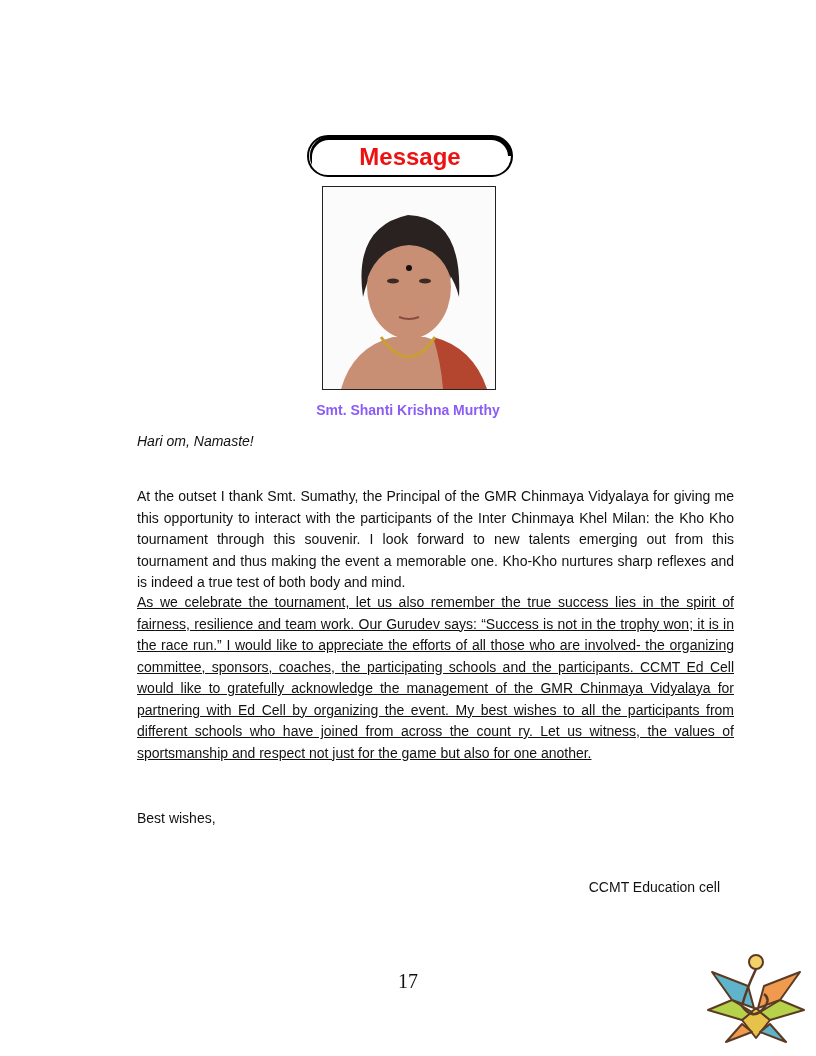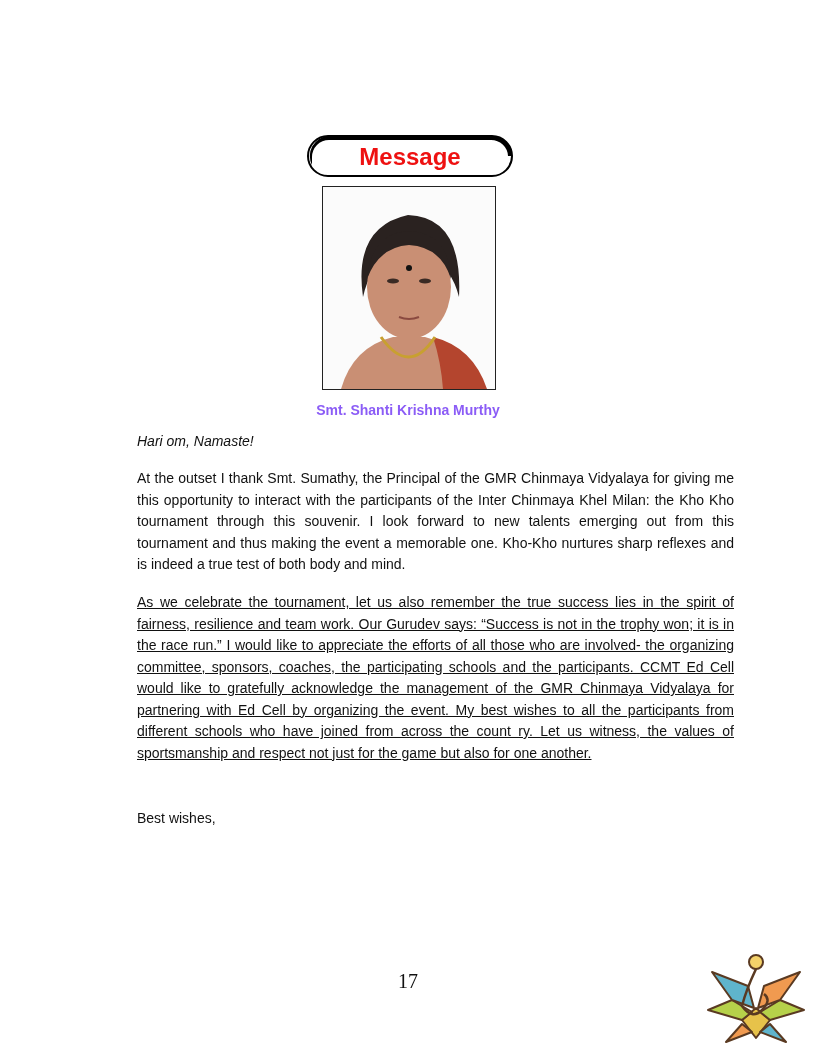--- a/index.html
+++ b/index.html
@@ -9,21 +9,21 @@
   .banner-shape { position: absolute; left: 0; top: 0; width: 206px; height: 42px; }
   .banner-text { position: absolute; left: 0; top: 0; width: 206px; height: 42px; line-height: 44px;
          text-align: center; color: #ee1111; font-weight: bold; font-size: 24px; }
   .photo-frame { position: absolute; left: 322px; top: 186px; width: 172px; height: 202px;
          border: 1px solid #222; background: #fff; overflow: hidden; }
   .name { position: absolute; left: 0; width: 816px; top: 402px; text-align: center;
           color: #8b5cf6; font-weight: bold; font-size: 14px; }
   .body-text { position: absolute; left: 111px; width: 597px; font-size: 14px; line-height: 21.5px;
                text-align: justify; margin-left: 26px; }
   .greeting { top: 431px; font-style: italic; }
-  .p1 { top: 468px; }
+  .p1 { top: 486px; }
   .p2 { top: 592px; text-decoration: underline; }
   .closing { top: 808px; }
   .sig { position: absolute; right: 96px; top: 878px; text-align: right; font-size: 14px; line-height: 19px; }
   .sig b { font-weight: bold; }
   .page-num { position: absolute; left: 0; width: 816px; top: 970px; text-align: center;
               font-family: "Liberation Serif", serif; font-size: 20px; }
   .logo { position: absolute; left: 702px; top: 950px; width: 108px; height: 96px; }
 </style>
 </head>
 <body>
@@ -53,20 +53,21 @@
 </div>
 
 <div class="name">Smt. Shanti Krishna Murthy</div>
 
 <div class="body-text greeting">Hari om, Namaste!</div>
 <div class="body-text p1">At the outset I thank Smt. Sumathy, the Principal of the GMR Chinmaya Vidyalaya for giving me this opportunity to interact with the participants of the Inter Chinmaya Khel Milan: the Kho Kho tournament through this souvenir. I look forward to new talents emerging out from this tournament and thus making the event a memorable one. Kho-Kho nurtures sharp reflexes and is indeed a true test of both body and mind.</div>
 <div class="body-text p2">As we celebrate the tournament, let us also remember the true success lies in the spirit of fairness, resilience and team work. Our Gurudev says: “Success is not in the trophy won; it is in the race run.” I would like to appreciate the efforts of all those who are involved- the organizing committee, sponsors, coaches, the participating schools and the participants. CCMT Ed Cell would like to gratefully acknowledge the management of the GMR Chinmaya Vidyalaya for partnering with Ed Cell by organizing the event. My best wishes to all the participants from different schools who have joined from across the count ry. Let us witness, the values of sportsmanship and respect not just for the game but also for one another.</div>
 <div class="body-text closing">Best wishes,</div>
 
 <div class="sig">
+  <div>CCMT Education cell</div>
 </div>
 
 <div class="page-num">17</div>
 
 <svg class="logo" viewBox="0 0 108 96">
   <g stroke="#5a3a22" stroke-width="2" stroke-linejoin="round">
     <path d="M54 88 L40 70 L54 58 L68 70 Z" fill="#e7c24a"></path>
     <path d="M40 70 L6 60 L30 50 L50 62 Z" fill="#b6d14a"></path>
     <path d="M68 70 L102 60 L78 50 L58 62 Z" fill="#b6d14a"></path>
     <path d="M30 50 L10 22 L46 36 L52 58 Z" fill="#5fb4cc"></path>

